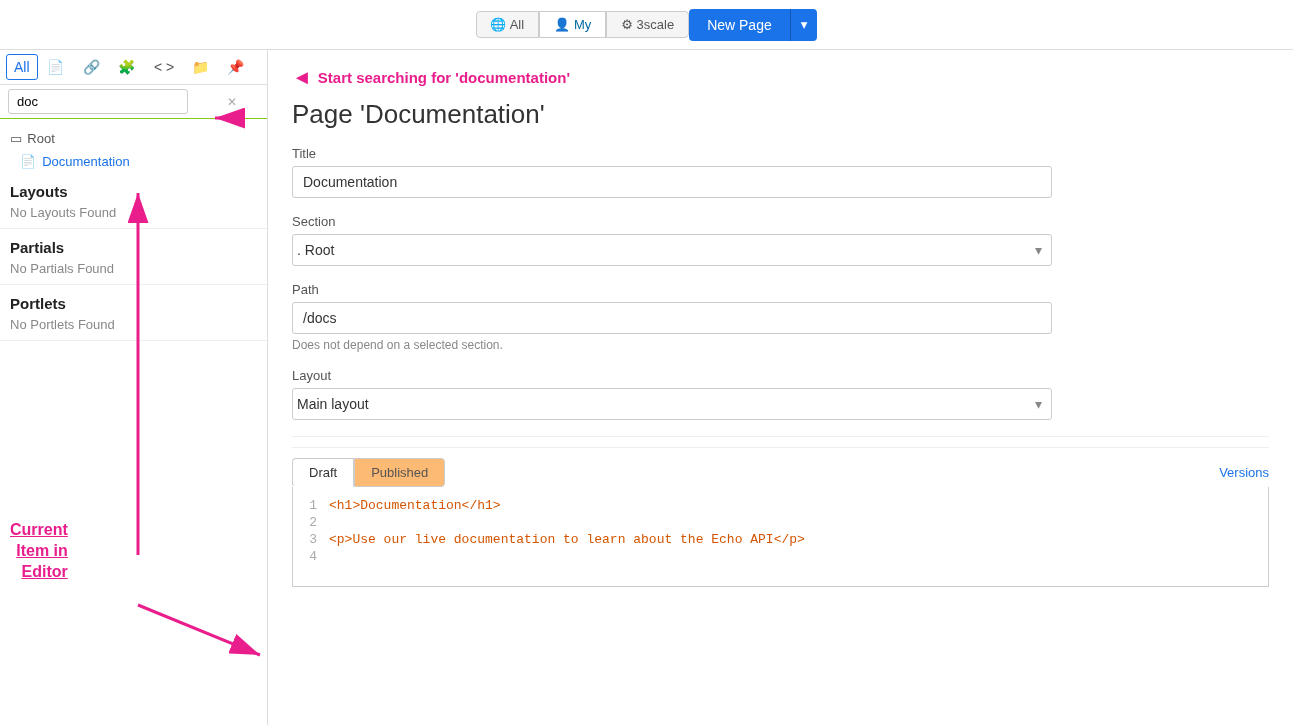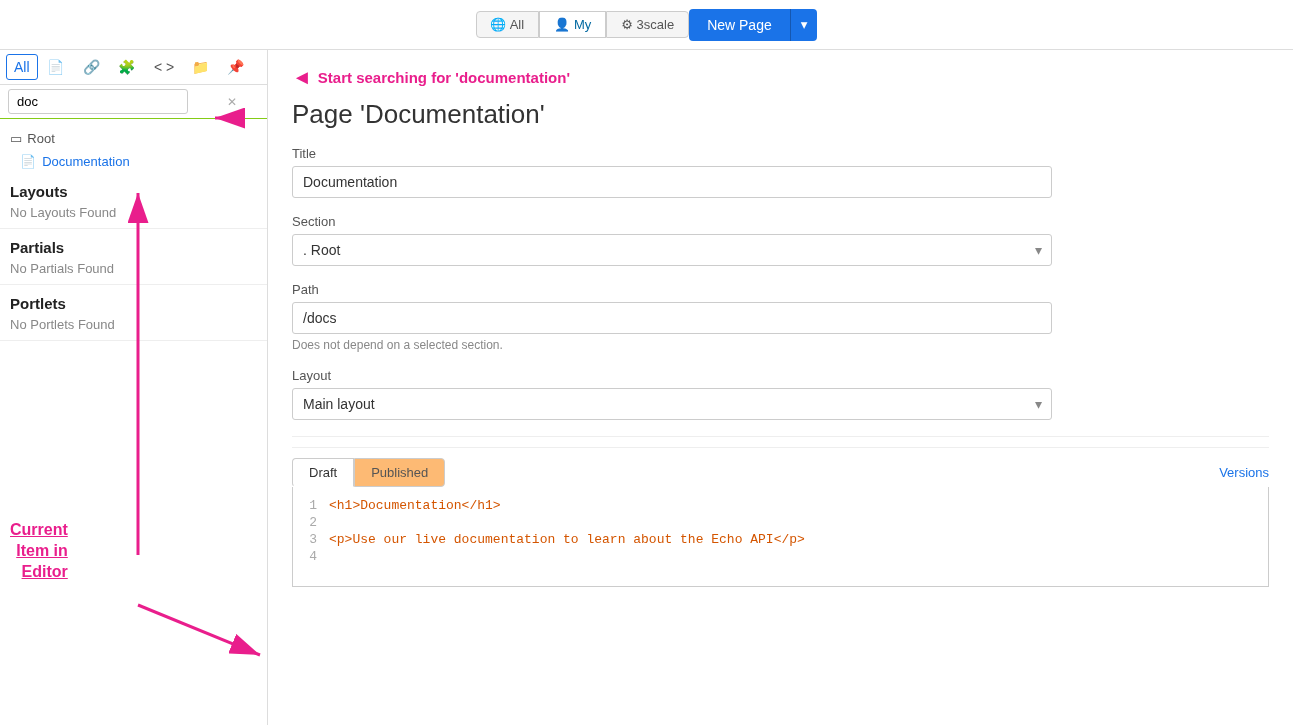--- a/index.html
+++ b/index.html
@@ -84,21 +84,21 @@
     .page-title { font-size: 26px; color: #333; margin-bottom: 16px; font-weight: 400; }
 
     .form-group { margin-bottom: 16px; }
     .form-label { display: block; font-size: 13px; color: #555; margin-bottom: 5px; }
     .form-input {
       width: 100%; max-width: 760px; border: 1px solid #ccc; border-radius: 3px;
       padding: 7px 10px; font-size: 14px; color: #333;
     }
     .form-select {
       width: 100%; max-width: 760px; border: 1px solid #ccc; border-radius: 3px;
-      padding: 7px 10px; font-size: 14px; color: #333; background: #fff;
+      padding: 7px 4px; font-size: 14px; color: #333; background: #fff;
       appearance: none; cursor: pointer;
     }
     .select-wrapper { position: relative; max-width: 760px; }
     .select-wrapper::after {
       content: '▾'; position: absolute; right: 10px; top: 50%; transform: translateY(-50%);
       color: #888; pointer-events: none;
     }
     .form-hint { font-size: 12px; color: #888; margin-top: 4px; }
 
     .advanced-options {

